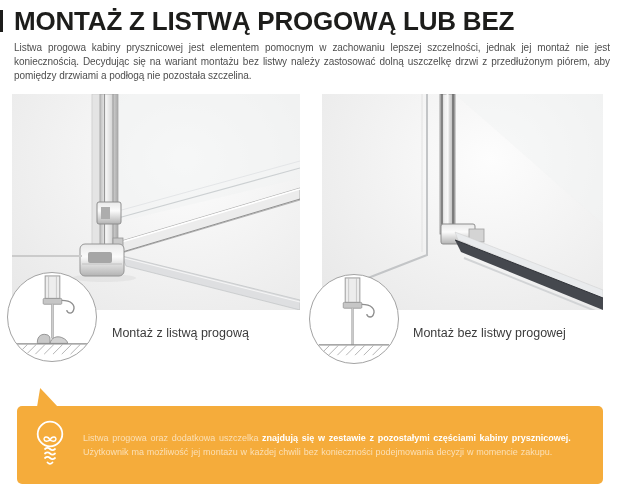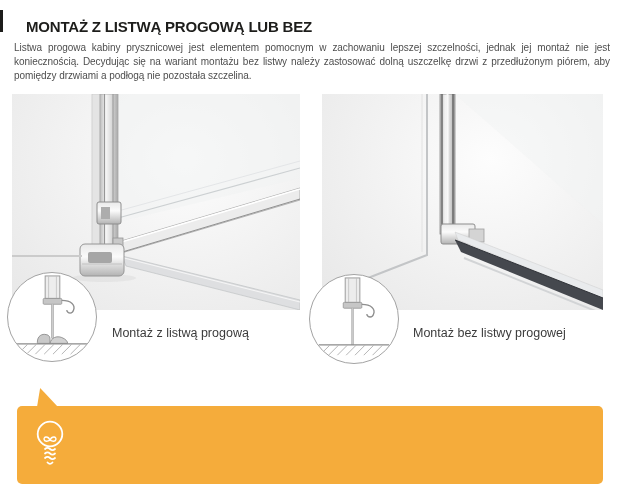--- a/index.html
+++ b/index.html
@@ -3,22 +3,22 @@
 <meta charset="utf-8">
 <style>
   html,body{margin:0;padding:0;background:#fff;}
   .page{
     position:relative;width:620px;height:500px;background:#ffffff;
     font-family:"Liberation Sans", sans-serif;overflow:hidden;
   }
   
   .edge-mark{position:absolute;left:0;top:10px;width:3px;height:22px;background:#1d1d1b;}
   .title{
-    position:absolute;left:14px;top:6px;margin:12px;
-    font-size:15px;font-weight:bold;letter-spacing:-0.2px;color:#1d1d1b;white-space:nowrap;
+    position:absolute;left:14px;top:6px;margin:0;
+    font-size:26px;font-weight:bold;letter-spacing:-0.2px;color:#1d1d1b;white-space:nowrap;
   }
   .intro{
     position:absolute;left:14px;top:41px;width:596px;margin:0;
     font-size:10px;line-height:14px;letter-spacing:-0.05px;color:#4e4e4e;text-align:justify;
   }
   
   .panel{position:absolute;top:94px;height:216px;
     background:radial-gradient(ellipse at 60% 30%, #fdfdfd 0%, #f3f3f3 45%, #e7e7e7 100%);}
   .panel.left{left:12px;width:288px;}
   .panel.right{left:322px;width:281px;}
@@ -174,20 +174,22 @@
       </g>
     </svg>
   </div>
 
   <p class="caption right">Montaż bez listwy progowej</p>
   <p class="caption left">Montaż z listwą progową</p>
 
   <div class="note-tail"></div>
   <div class="note">
     <div class="note-text">
+      <div class="note-line1"><span>Listwa progowa oraz dodatkowa uszczelka</span> <b>znajdują się w zestawie z pozostałymi częściami kabiny prysznicowej.</b></div>
+      <div class="note-line2">Użytkownik ma możliwość jej montażu w każdej chwili bez konieczności podejmowania decyzji w momencie zakupu.</div>
     </div>
   </div>
   <svg class="note-bulb" viewBox="0 0 40 52" fill="none" stroke="#ffffff" stroke-width="1.8" stroke-linecap="round">
     <circle cx="20" cy="15" r="12.3"></circle>
     <path d="M20 21 C18 16.5 13.2 17.6 14.2 20.8 C14.8 22.6 17.8 22.8 20 20.8 C22.2 22.8 25.2 22.6 25.8 20.8 C26.8 17.6 22 16.5 20 21 Z" stroke-width="1.4"></path>
     <path d="M15 30 q2.5 -2.2 5 0 q2.5 2.2 5 0"></path>
     <path d="M15 34.5 q2.5 -2.2 5 0 q2.5 2.2 5 0"></path>
     <path d="M15 39 q2.5 -2.2 5 0 q2.5 2.2 5 0"></path>
     <path d="M17.5 43.5 q2.5 2.6 5 0"></path>
   </svg>

